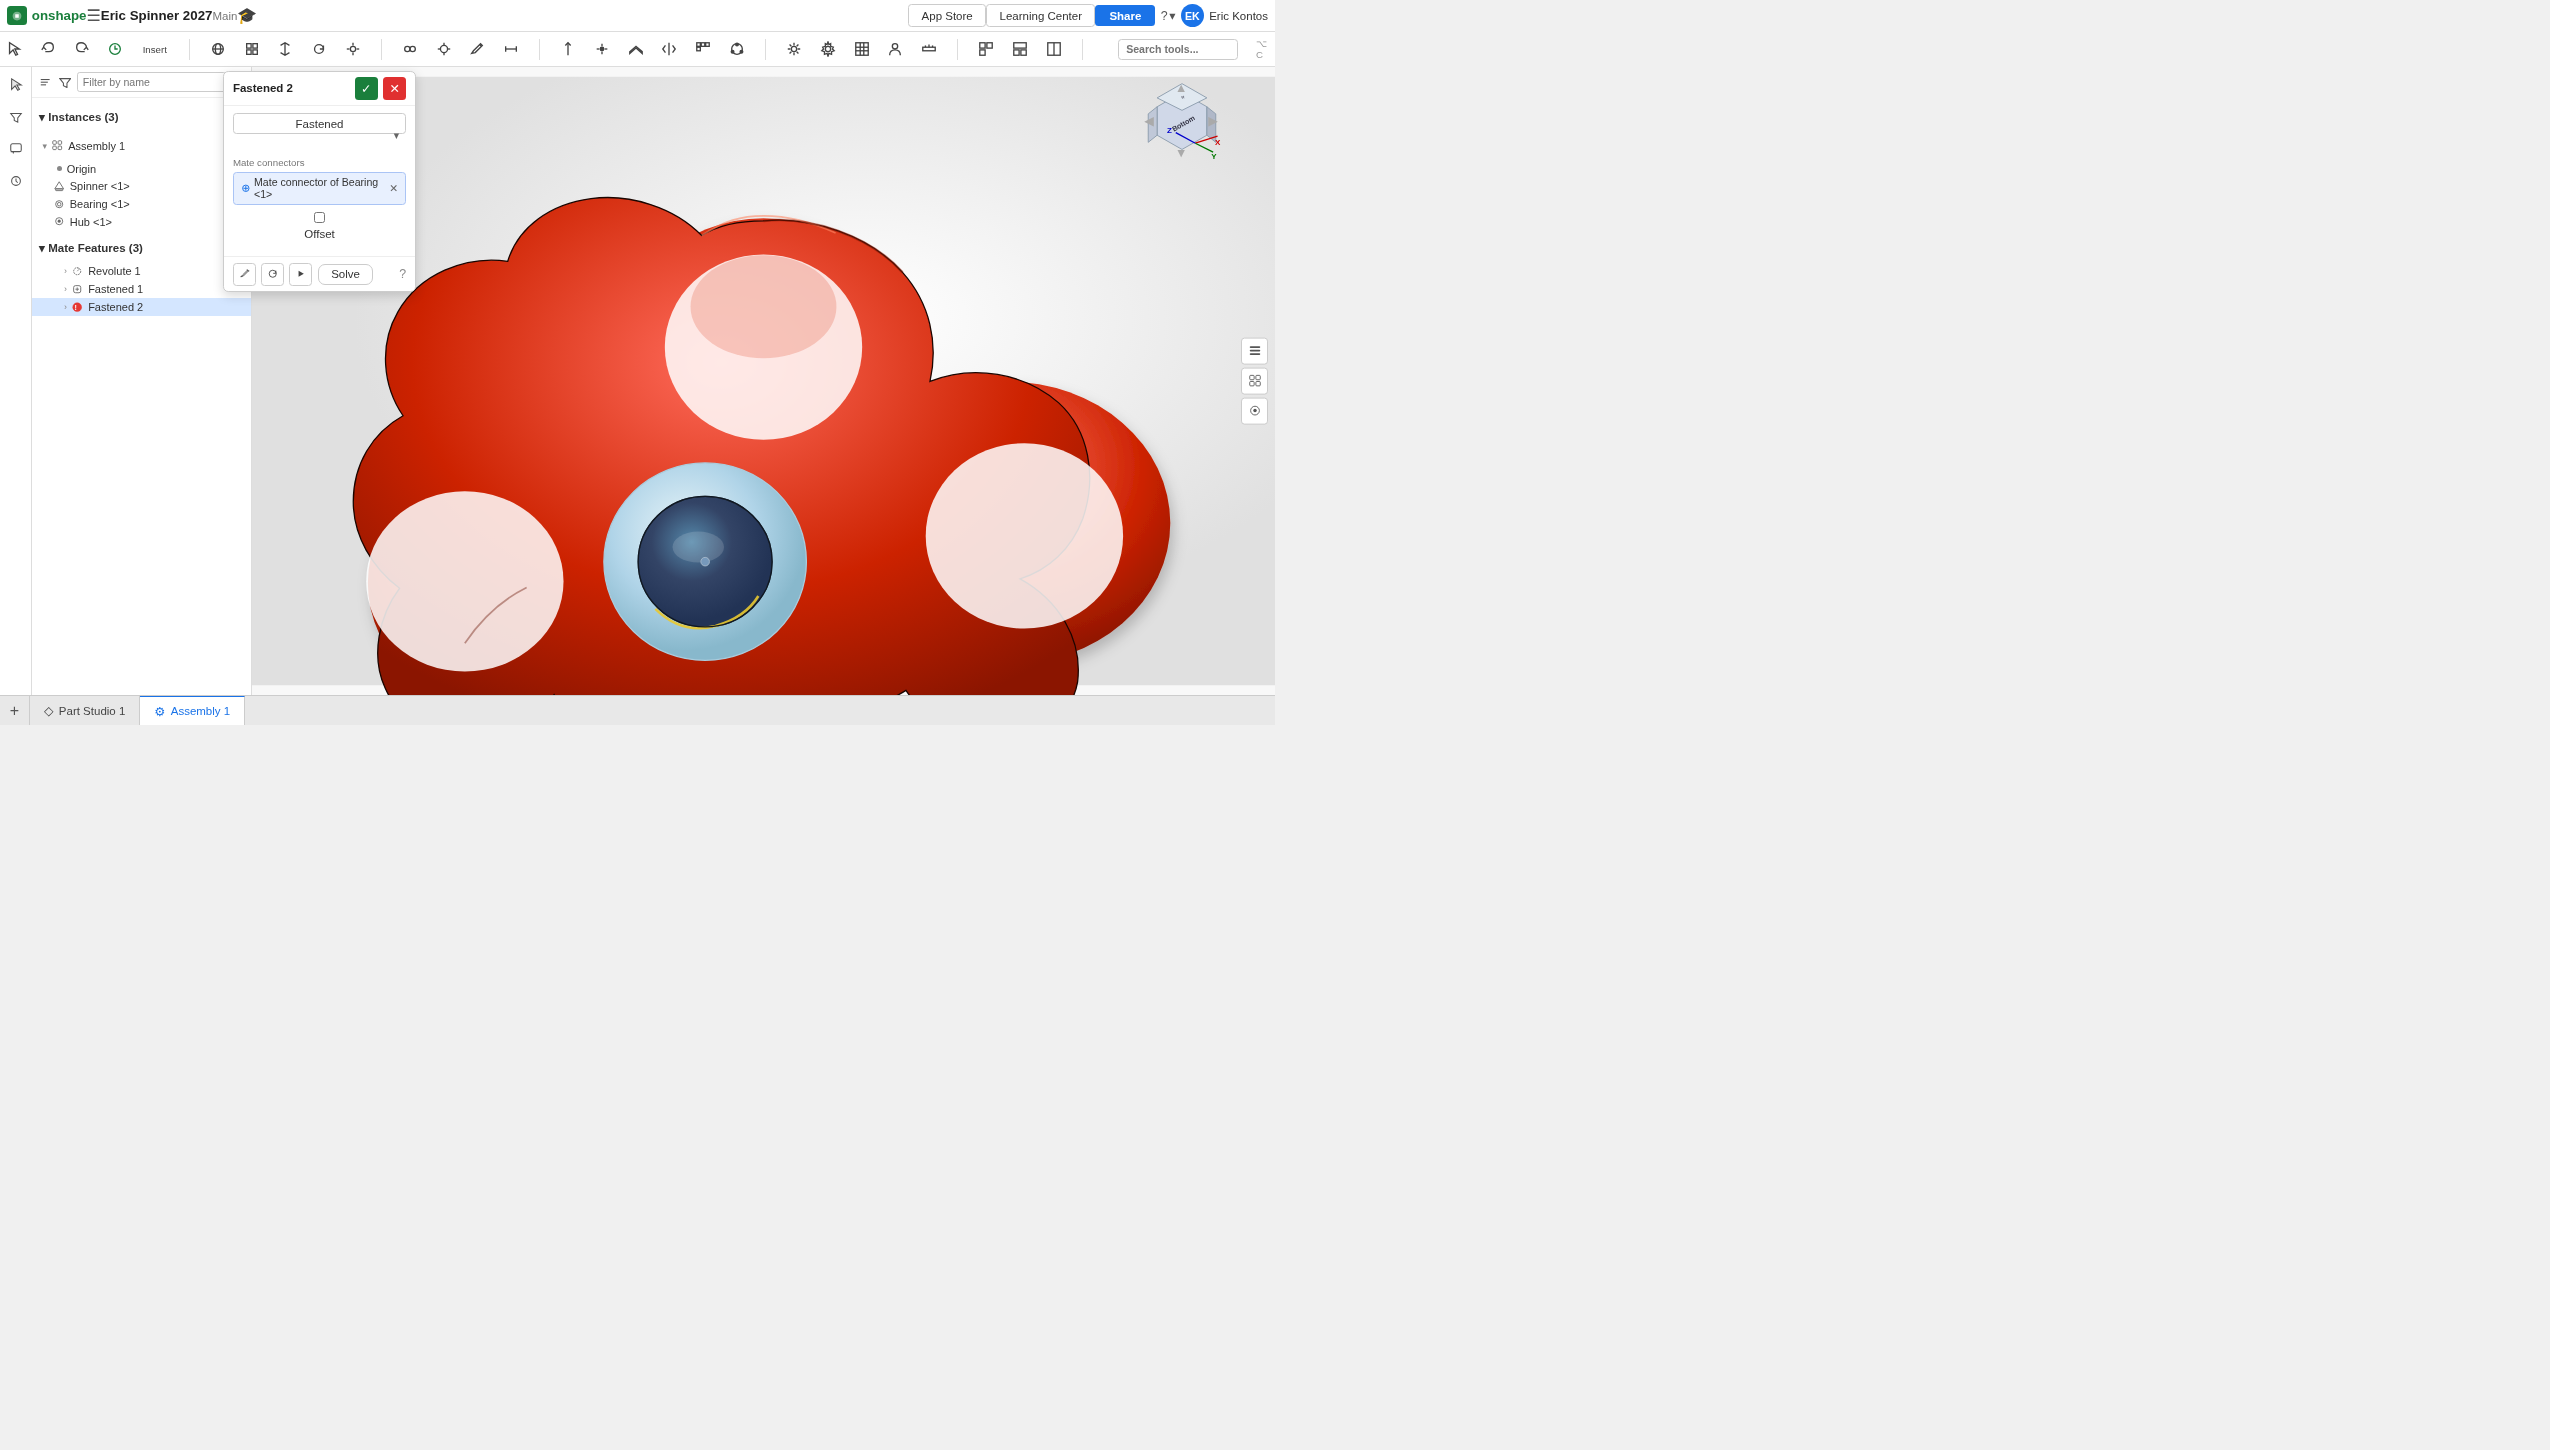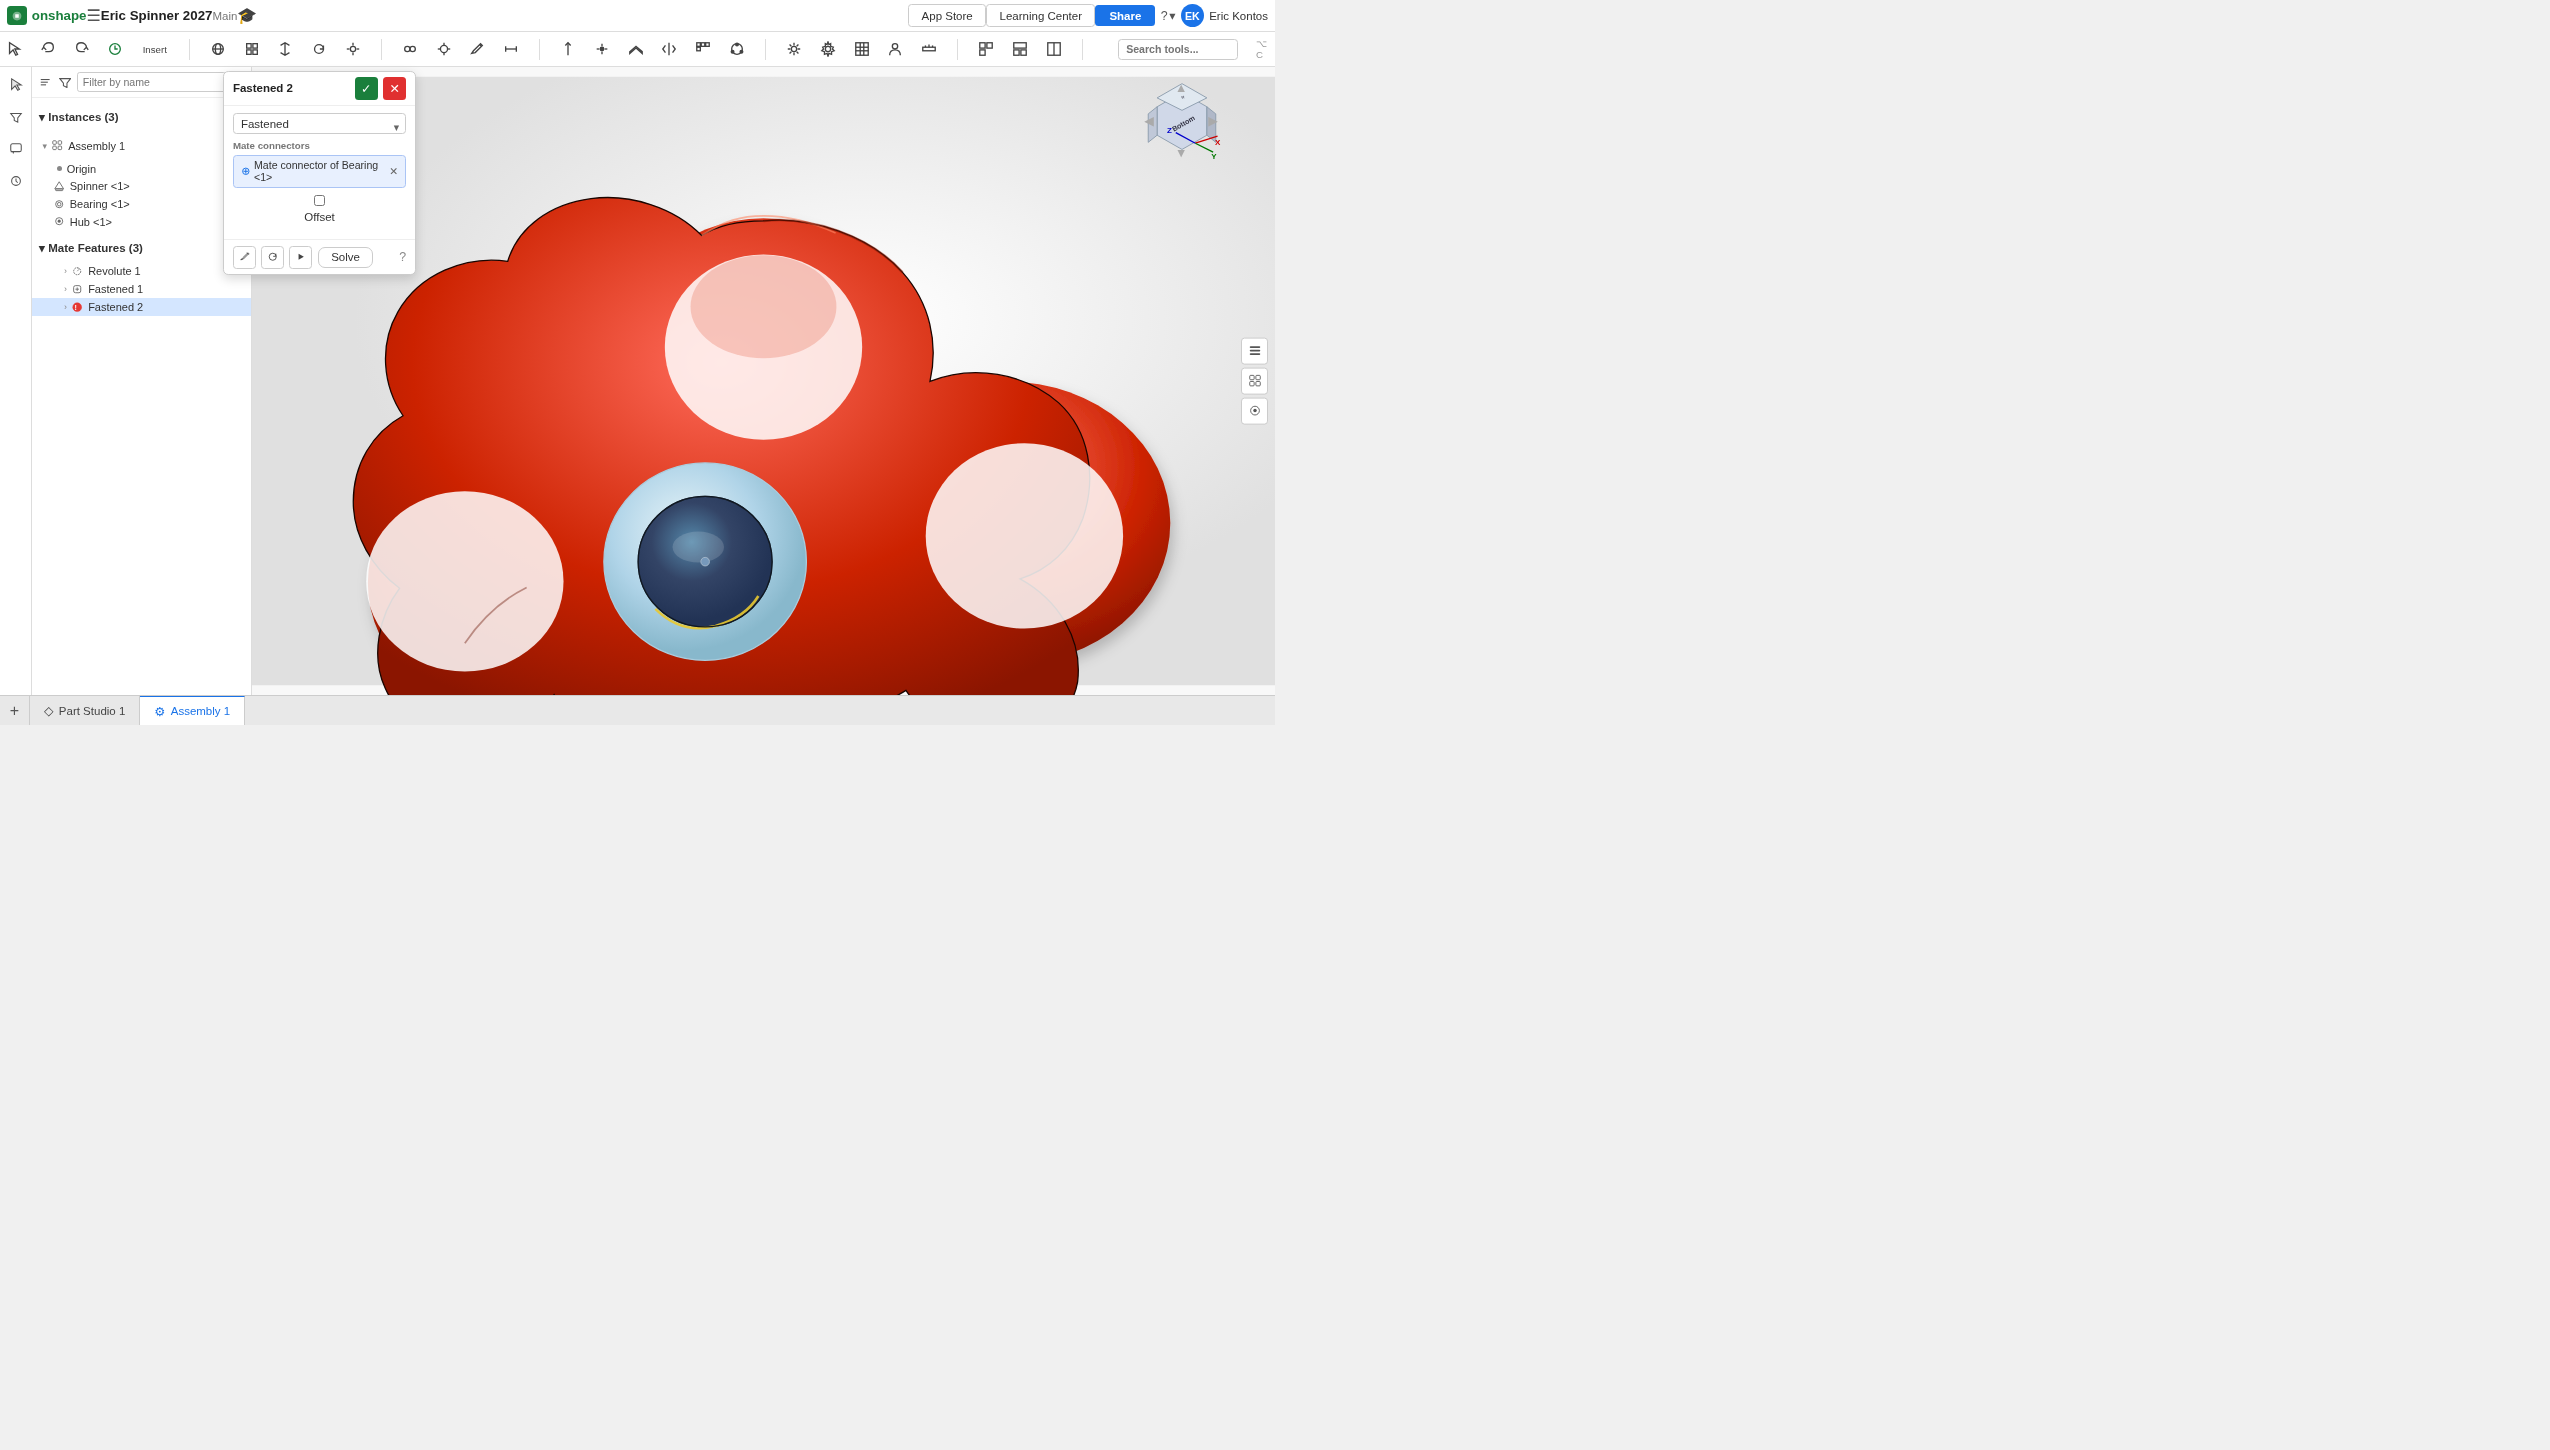--- a/index.html
+++ b/index.html
@@ -93,24 +93,24 @@
       display: flex; align-items: center; padding: 5.3px 8.9px;
       border-bottom: 0.9px solid #eee; gap: 5.3px;
     }
     #dialog-title { font-weight: 600; font-size: 11.5px; flex: 1; color: #222; }
     #dialog-confirm { width: 23px; height: 23px; background: #1a7f3c; border: none; border-radius: 3.5px; color: white; cursor: pointer; display: flex; align-items: center; justify-content: center; font-size: 12.4px; }
     #dialog-close { width: 23px; height: 23px; background: #e03030; border: none; border-radius: 3.5px; color: white; cursor: pointer; display: flex; align-items: center; justify-content: center; font-size: 12.4px; }
 
     #dialog-body { padding: 7px 8.9px; }
     #mate-type-select {
       width: 100%; padding: 3.5px 7px; border: 0.9px solid #ccc; border-radius: 3.5px;
-      font-size: 11.5px; color: #333; background: #fff; margin-bottom: 6px;
-      appearance: none; cursor: pointer;
-    }
-    #mate-connectors-label { font-size: 9.7px; color: #777; margin-bottom: 3.5px; font-weight: bold; }
+      font-size: 11.5px; color: #333; background: #fff; margin-bottom: 23px;
+      appearance: none; cursor: pointer; text-align: center;
+    }
+    #mate-connectors-label { font-size: 9.7px; color: #777; margin-bottom: 3.5px; }
     #connector-tag {
       display: flex; align-items: center; gap: 3.5px; padding: 3.5px 7px;
       background: #e8f0fe; border: 0.9px solid #aac4f5; border-radius: 3.5px;
       font-size: 10.6px; color: #333; margin-bottom: 7px;
     }
     #connector-tag .remove-tag { cursor: pointer; color: #666; font-size: 10.6px; }
     #offset-row { display: flex; align-items: center; gap: 5.3px; margin-bottom: 8.9px; flex-direction: column; }
     #offset-checkbox { width: 11.5px; height: 11.5px; cursor: pointer; }
     #offset-label { font-size: 11.5px; color: #333; }
     #dialog-actions { display: flex; align-items: center; gap: 5.3px; padding: 5.3px 8.9px; border-top: 0.9px solid #eee; }

